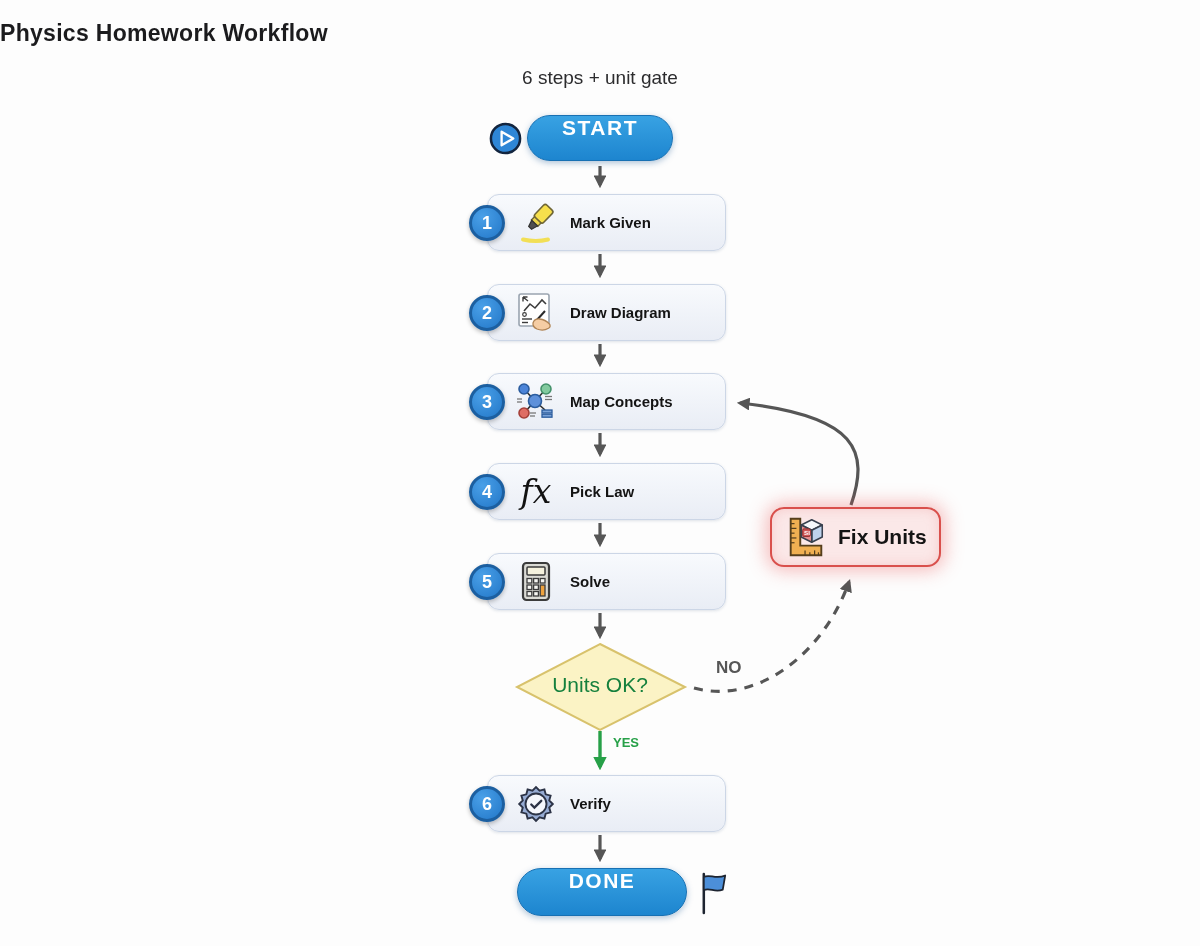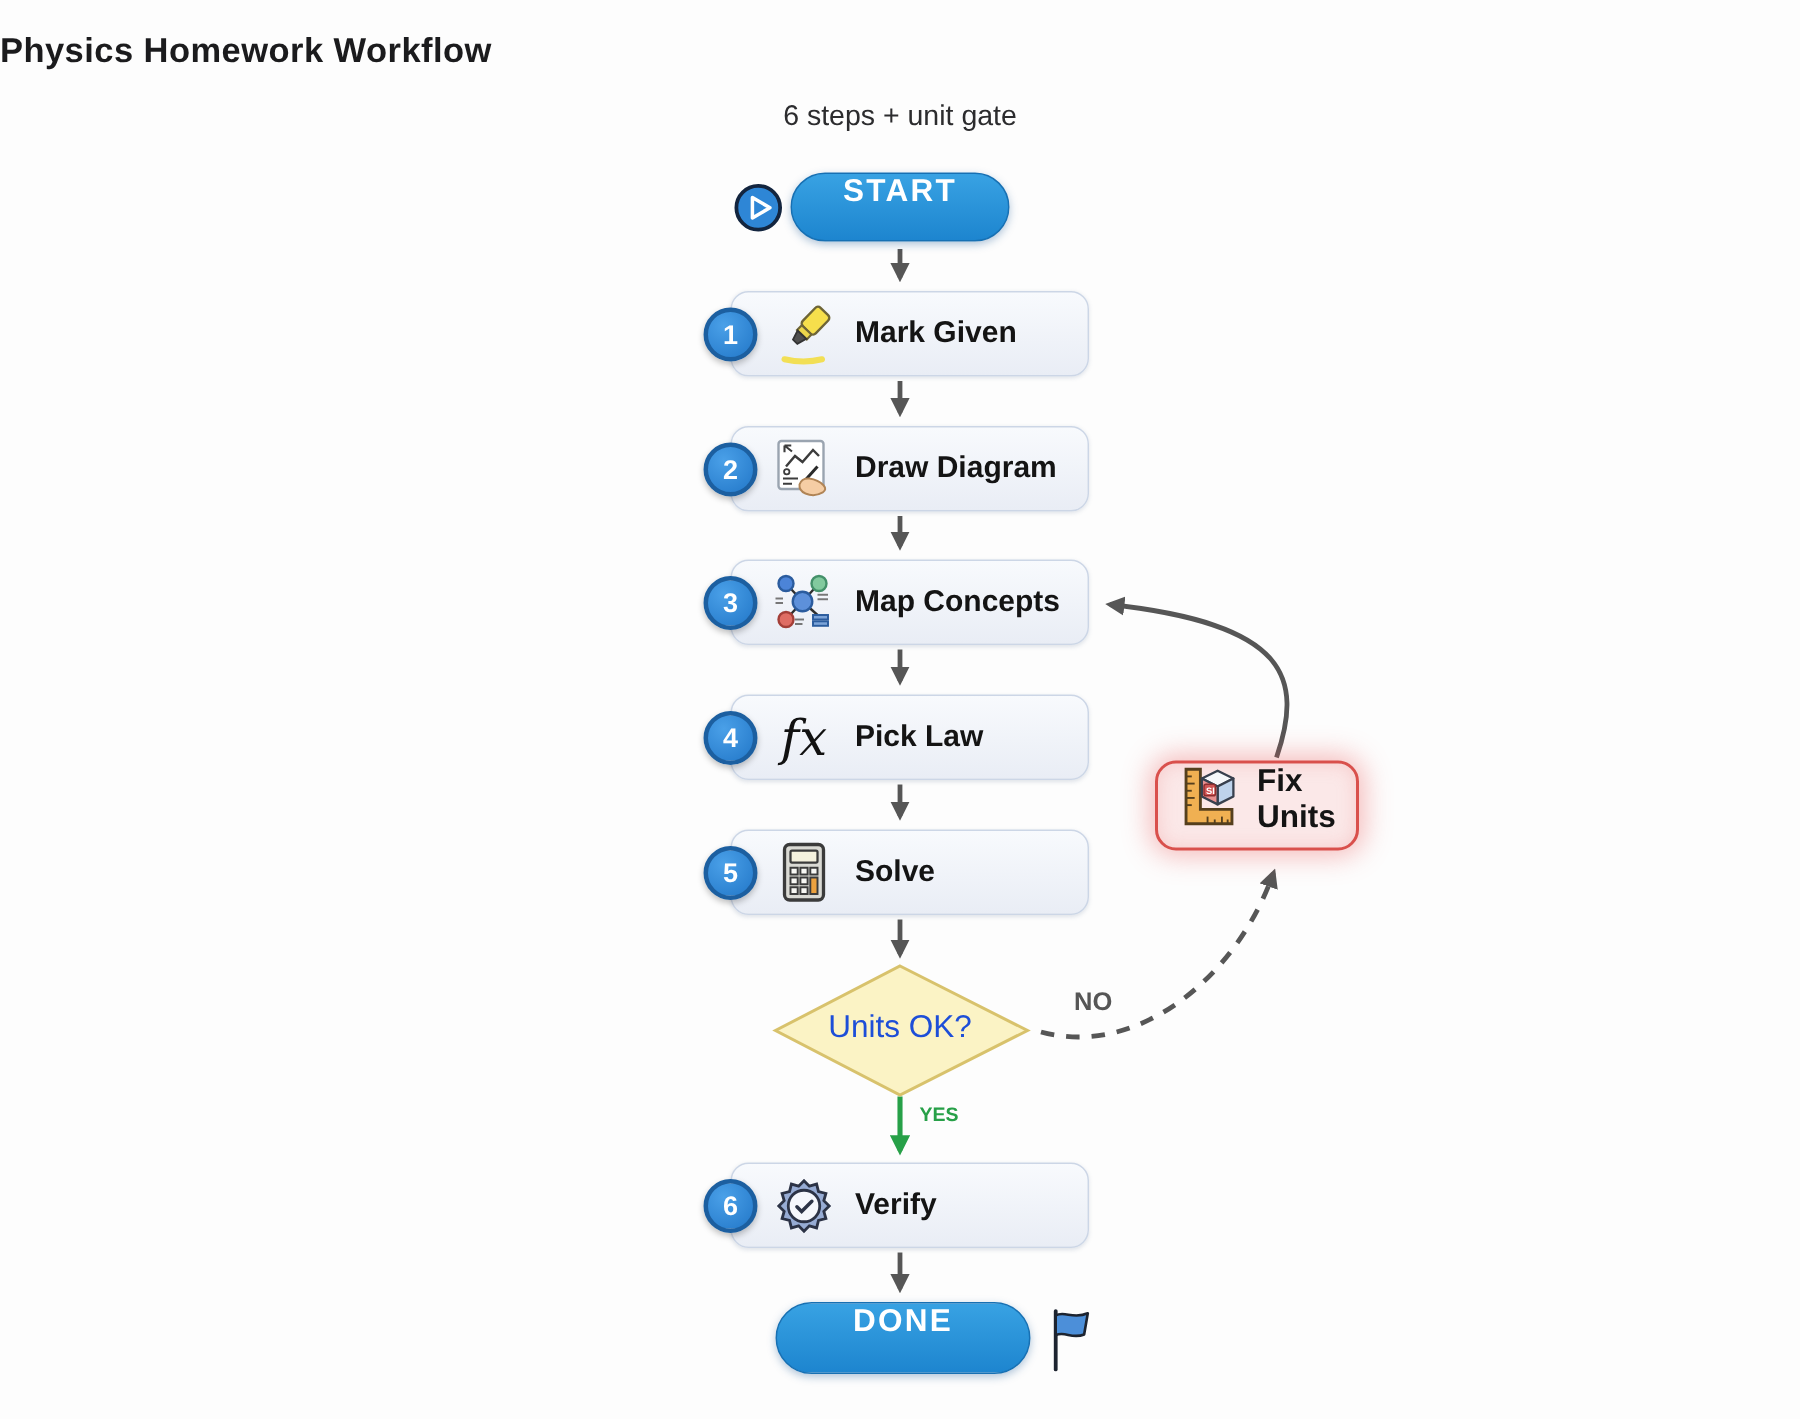--- a/index.html
+++ b/index.html
@@ -32,48 +32,48 @@
   #start-pill { left:527px; top:115px; width:146px; height:46px; }
   #done-pill  { left:517px; top:868px; width:170px; height:48px; }
 
   .step {
     position:absolute; left:487px; width:239px; height:57px; z-index:2;
     background:linear-gradient(180deg,#f8fafd,#e9edf5);
     border:1.5px solid #ccd6e6; border-radius:12px;
     display:flex; align-items:center; padding-left:26px;
     box-shadow:0 1px 3px rgba(100,120,150,.2);
   }
-  .step .label { font-size:20px; font-weight:bold; color:#141414; margin-left:12px; }
+  .step .label { font-size:15px; font-weight:bold; color:#141414; margin-left:12px; }
   .badge {
     position:absolute; left:-19px; top:10px; width:36px; height:36px;
     border-radius:50%;
     background:radial-gradient(circle at 35% 30%,#4aa0e8,#2277c8);
     border:3px solid #1c5fa0;
     color:#fff; font-weight:bold; font-size:18px;
     display:flex; align-items:center; justify-content:center;
     box-shadow:0 2px 4px rgba(0,0,0,.25);
   }
   .icon { width:44px; height:44px; flex:0 0 auto; display:flex; align-items:center; justify-content:center; }
   .fx-glyph { font-family:"DejaVu Serif", serif; font-style:italic; font-size:33px; color:#111; line-height:1; }
 
   #step-1 { top:194px; } #step-2 { top:284px; } #step-3 { top:373px; }
   #step-4 { top:463px; } #step-5 { top:553px; } #step-6 { top:775px; }
 
   .decision-label {
     position:absolute; left:520px; top:673px; width:160px; z-index:2;
-    text-align:center; font-size:21px; color:#1d4ed8;
+    text-align:center; font-size:21px; color:#15803d;
   }
   .no-label  { position:absolute; left:688px; top:658px; font-size:17px; font-weight:bold; color:#565656; z-index:2;margin-left:28px; }
   .yes-label { position:absolute; left:613px; top:735px; font-size:13px; font-weight:bold; color:#27a048; z-index:2; }
 
   .fix-box {
-    position:absolute; left:770px; top:507px; width:136px; height:60px; z-index:2;
+    position:absolute; left:770px; top:507px; width:171px; height:60px; z-index:2;
     background:#fbe8e8;
     border:2.5px solid #d9504c; border-radius:14px;
-    display:flex; padding-left:12px;
+    display:flex; align-items:center; padding-left:12px;
     box-shadow:0 0 18px 4px rgba(233,86,86,.38), inset 0 0 12px rgba(240,150,150,.35);
   }
   .fix-box .label { font-size:21px; font-weight:bold; color:#141414; margin-left:10px; }
 
   .side-icon { position:absolute; z-index:2; }
   #play-icon { left:488px; top:121px; width:35px; height:35px; }
   #flag-icon { left:697px; top:871px; width:35px; height:45px; }
 </style>
 </head>
 <body>

